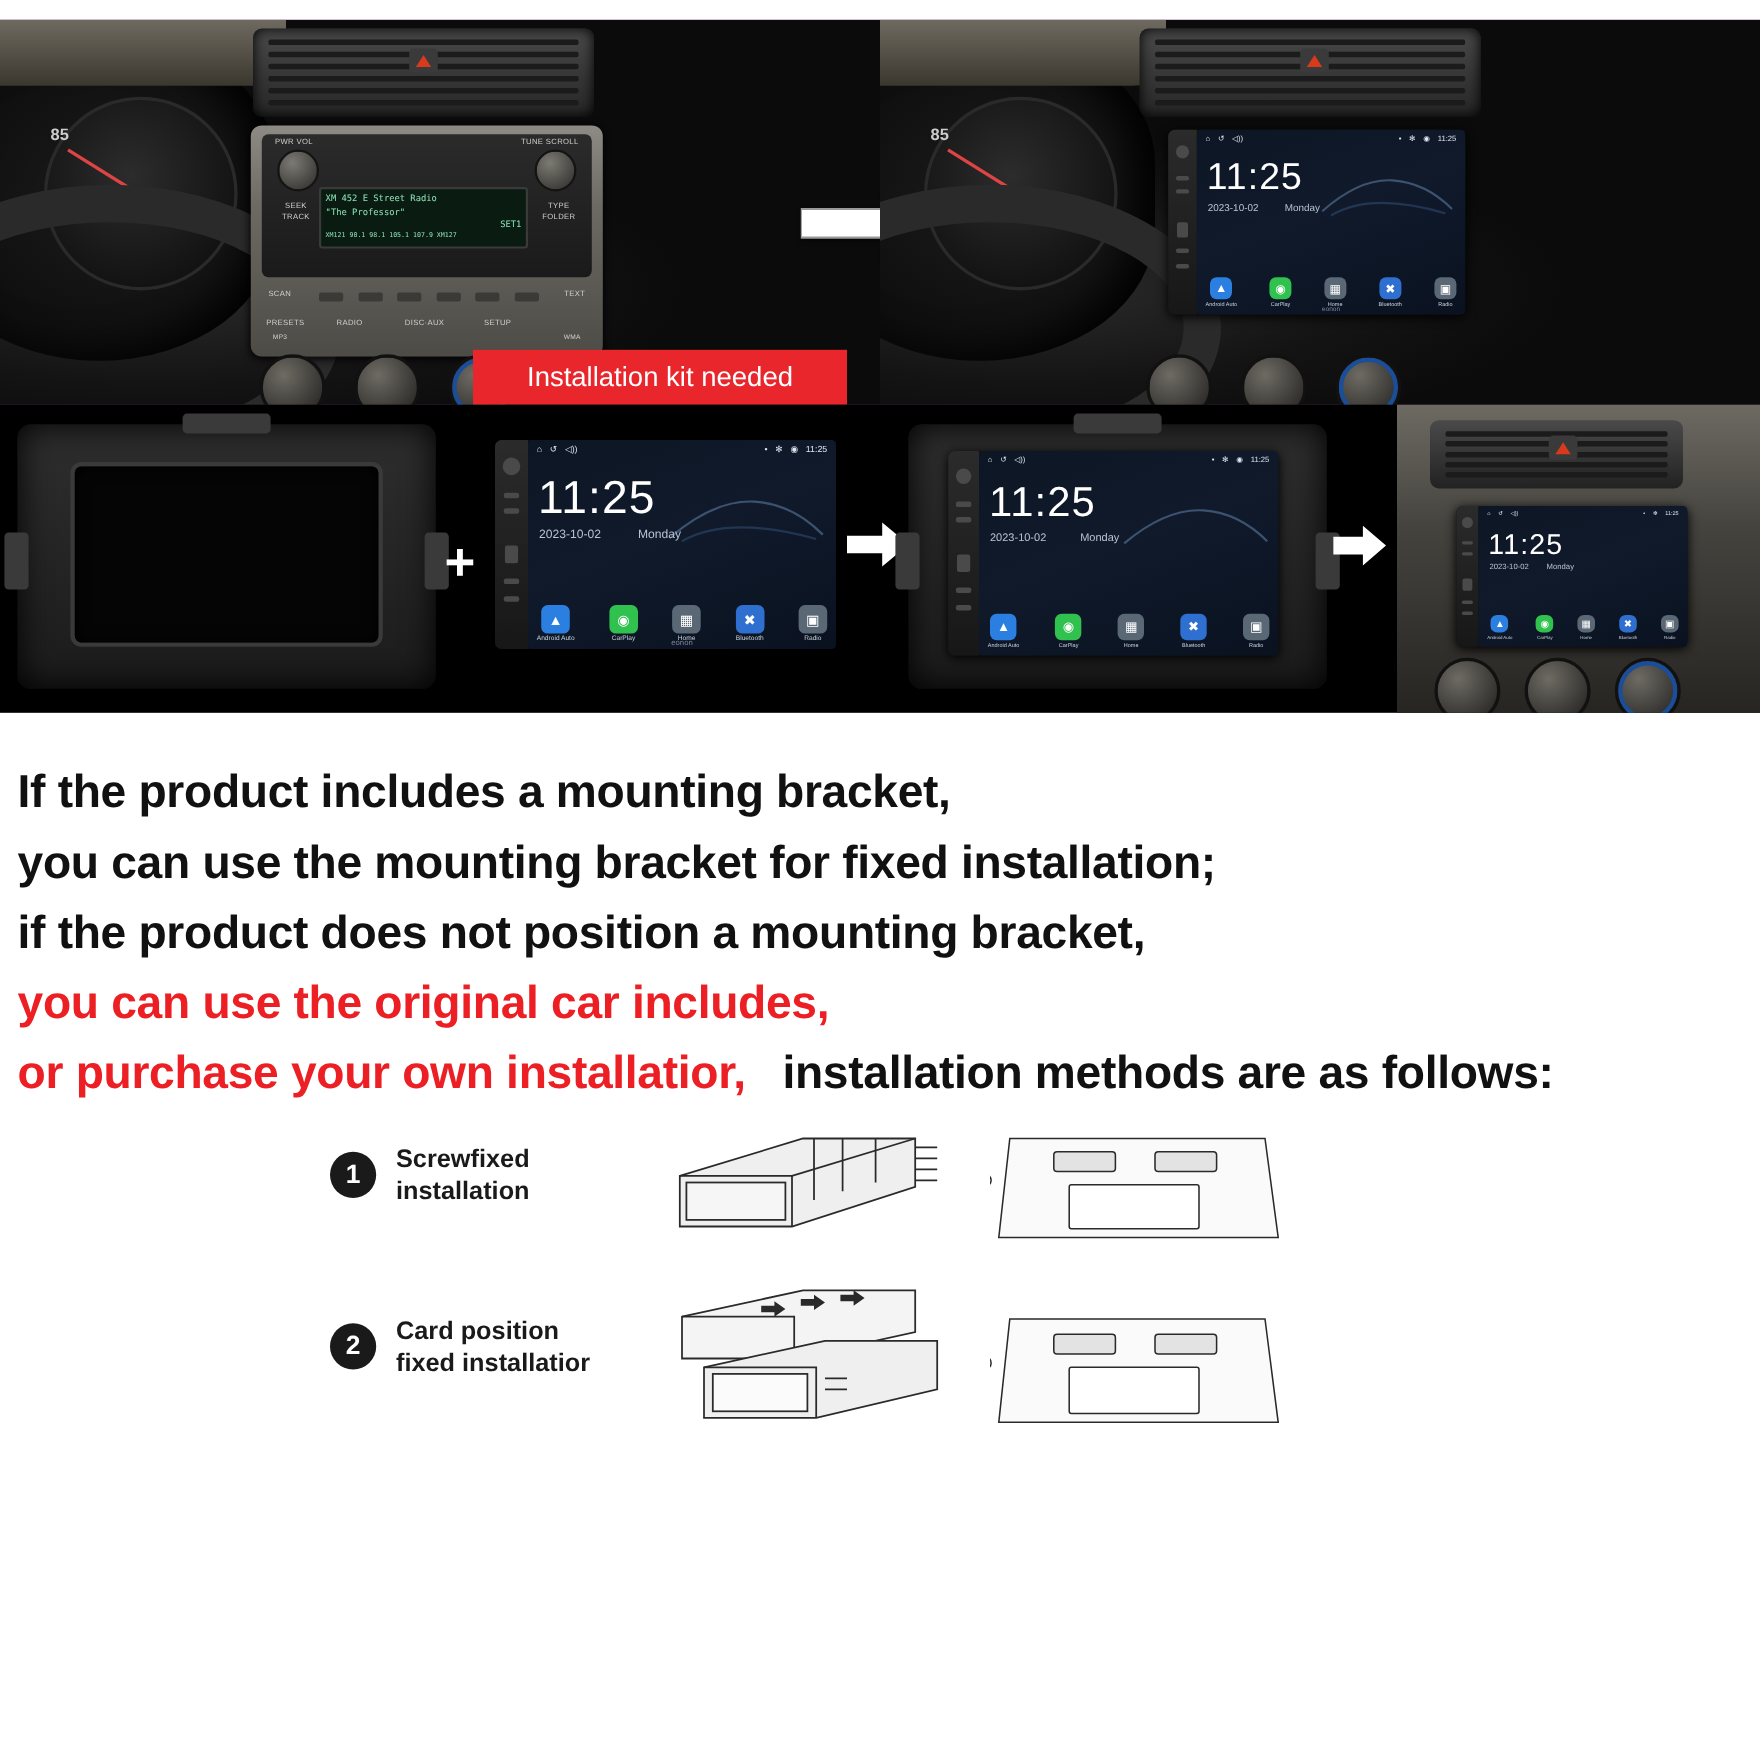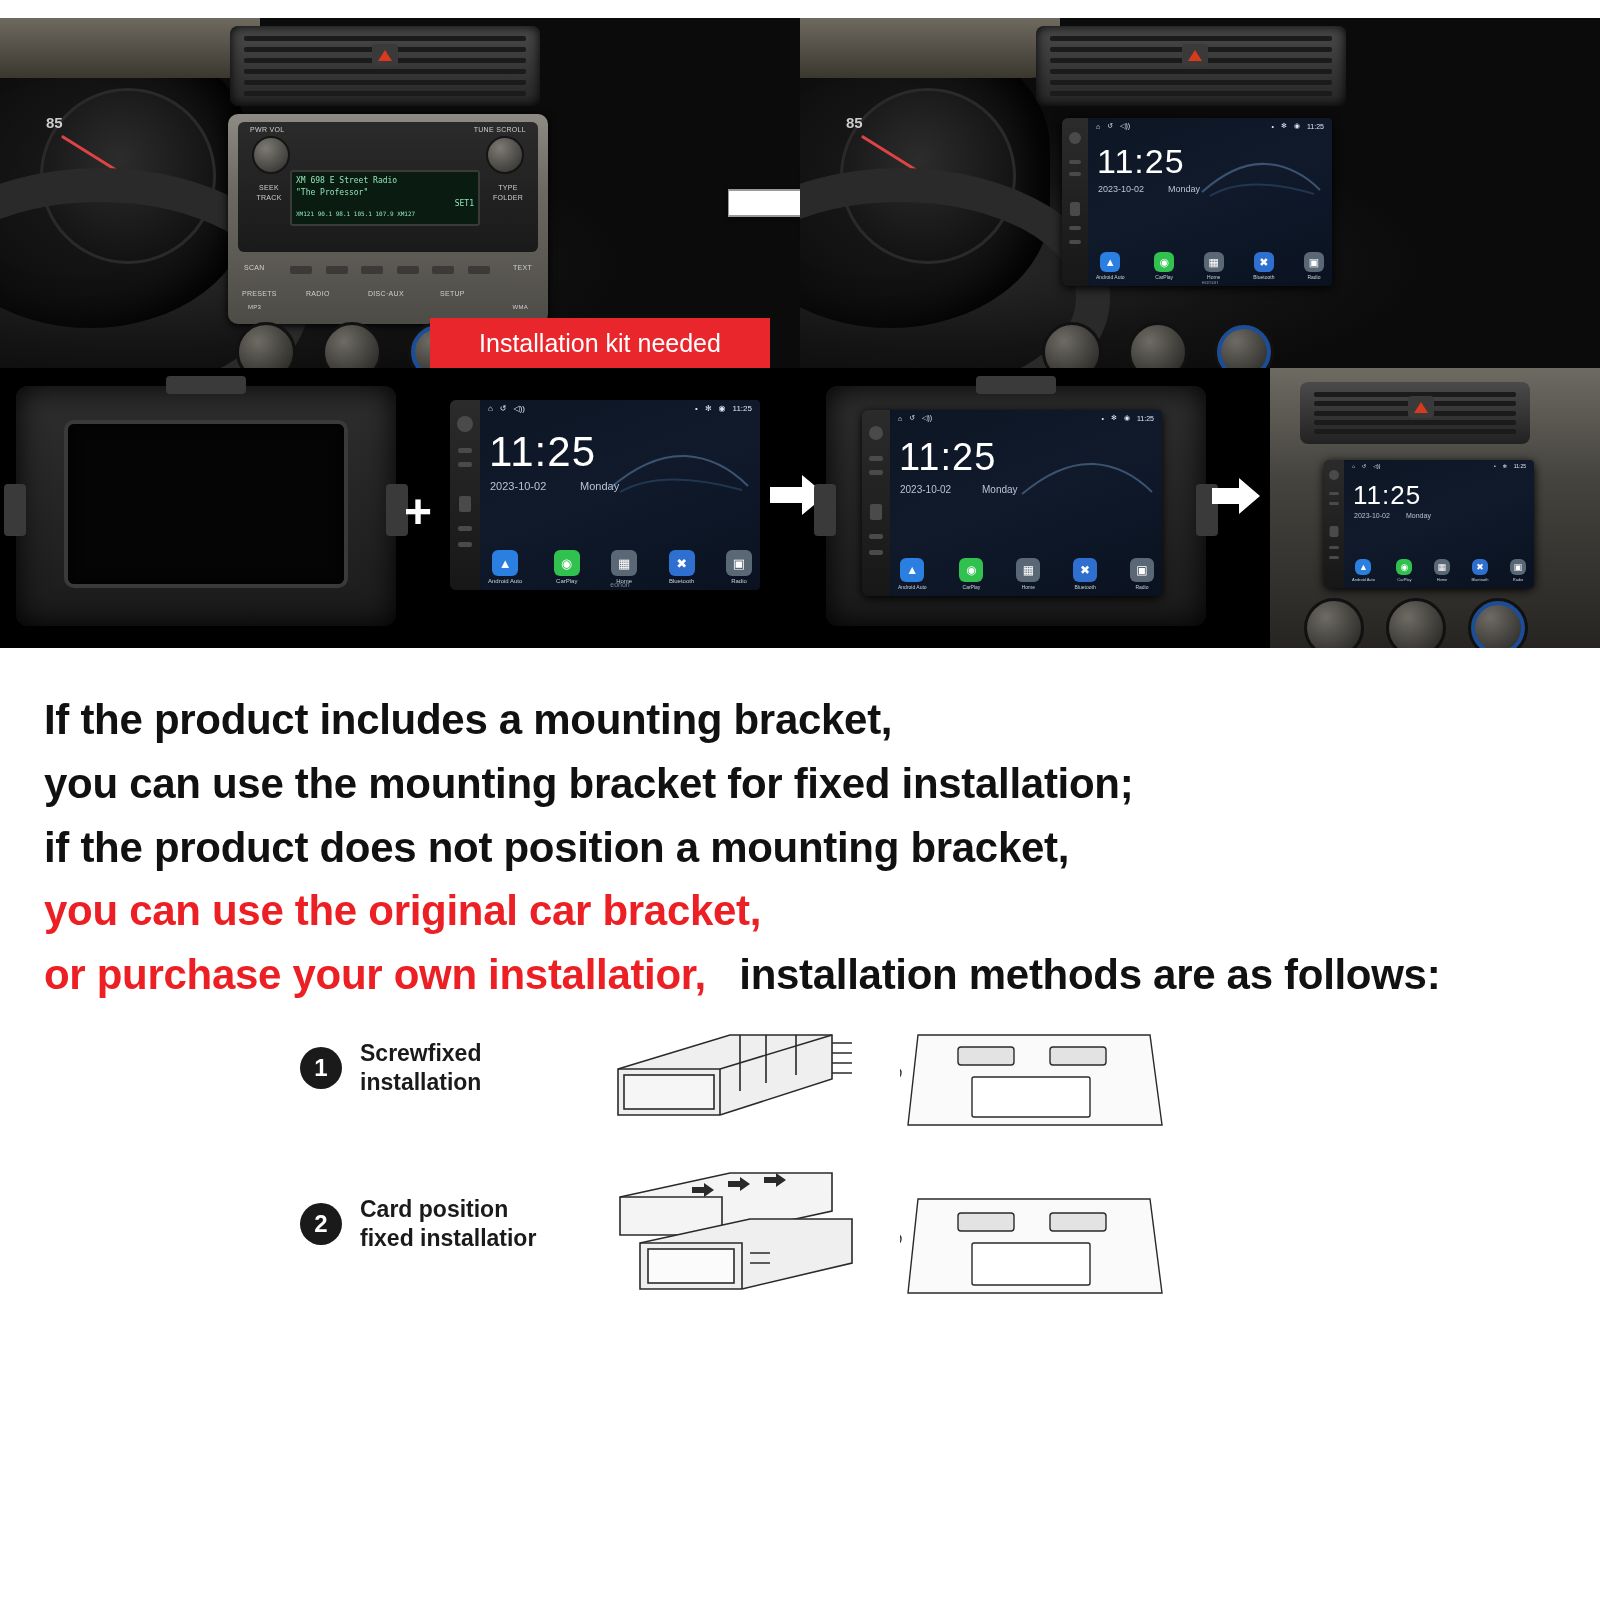--- a/index.html
+++ b/index.html
@@ -136,21 +136,21 @@
     position:absolute;left:404px;top:120px;color:#fff;font-size:48px;font-weight:700;line-height:1;
   }
   .band2-arrow{position:absolute;color:#fff;}
   .dash2{
     position:absolute;right:0;top:0;width:330px;height:280px;overflow:hidden;
     background:linear-gradient(180deg,#6d6a62 0%,#45433e 40%,#262522 100%);
   }
 
   
   .mid-text{
-    padding:40px 20px 10px 44px;
+    padding:40px 20px 10px 16px;
     font-size:42px;font-weight:700;line-height:1.52;color:#111;letter-spacing:-0.3px;
   }
 
   
   .bottom{position:relative;height:340px;}
   .method{position:absolute;display:flex;align-items:center;gap:18px;}
   .badge{
     width:42px;height:42px;border-radius:50%;background:#1a1a1a;color:#fff;
     display:flex;align-items:center;justify-content:center;font-size:24px;font-weight:700;
   }
@@ -187,21 +187,21 @@
       </div>
       <div class="hazard"></div>
 
       <div class="console">
         <div class="radio-face">
           <div class="lbl" style="left:12px;top:4px;">PWR VOL</div>
           <div class="lbl" style="right:12px;top:4px;">TUNE SCROLL</div>
           <div class="knob" style="left:14px;top:14px;"></div>
           <div class="knob" style="right:14px;top:14px;"></div>
           <div class="radio-screen">
-            <div>XM 698 E Street Radio</div>
+            <div>XM 452 E Street Radio</div>
             <div>"The Professor"</div>
             <div style="text-align:right;">SET1</div>
             <div style="font-size:6px;">XM121   90.1    98.1   105.1  107.9  XM127</div>
           </div>
           <div class="lbl" style="left:16px;top:62px;text-align:center;width:30px;">SEEK</div>
           <div class="lbl" style="left:16px;top:72px;text-align:center;width:30px;">TRACK</div>
           <div class="lbl" style="right:14px;top:62px;text-align:center;width:32px;">TYPE</div>
           <div class="lbl" style="right:14px;top:72px;text-align:center;width:32px;">FOLDER</div>
         </div>
 
@@ -522,21 +522,21 @@
         <div class="dial"></div>
         <div class="dial blue"></div>
       </div>
     </div>
   </div>
 
   <div class="mid-text">
     <div>If the product includes a mounting bracket,</div>
     <div>you can use the mounting bracket for fixed installation;</div>
     <div>if the product does not position a mounting bracket,</div>
-    <div class="red">you can use the original car bracket,</div>
+    <div class="red">you can use the original car includes,</div>
     <div>
       <span class="red">or purchase your own installatior,</span>
       <span style="display:inline-block;width:22px;"></span><span>installation methods are as follows:</span>
     </div>
   </div>
 
   <div class="bottom">
 
     <div class="method" style="left:300px;top:22px;">
       <div class="badge">1</div>

